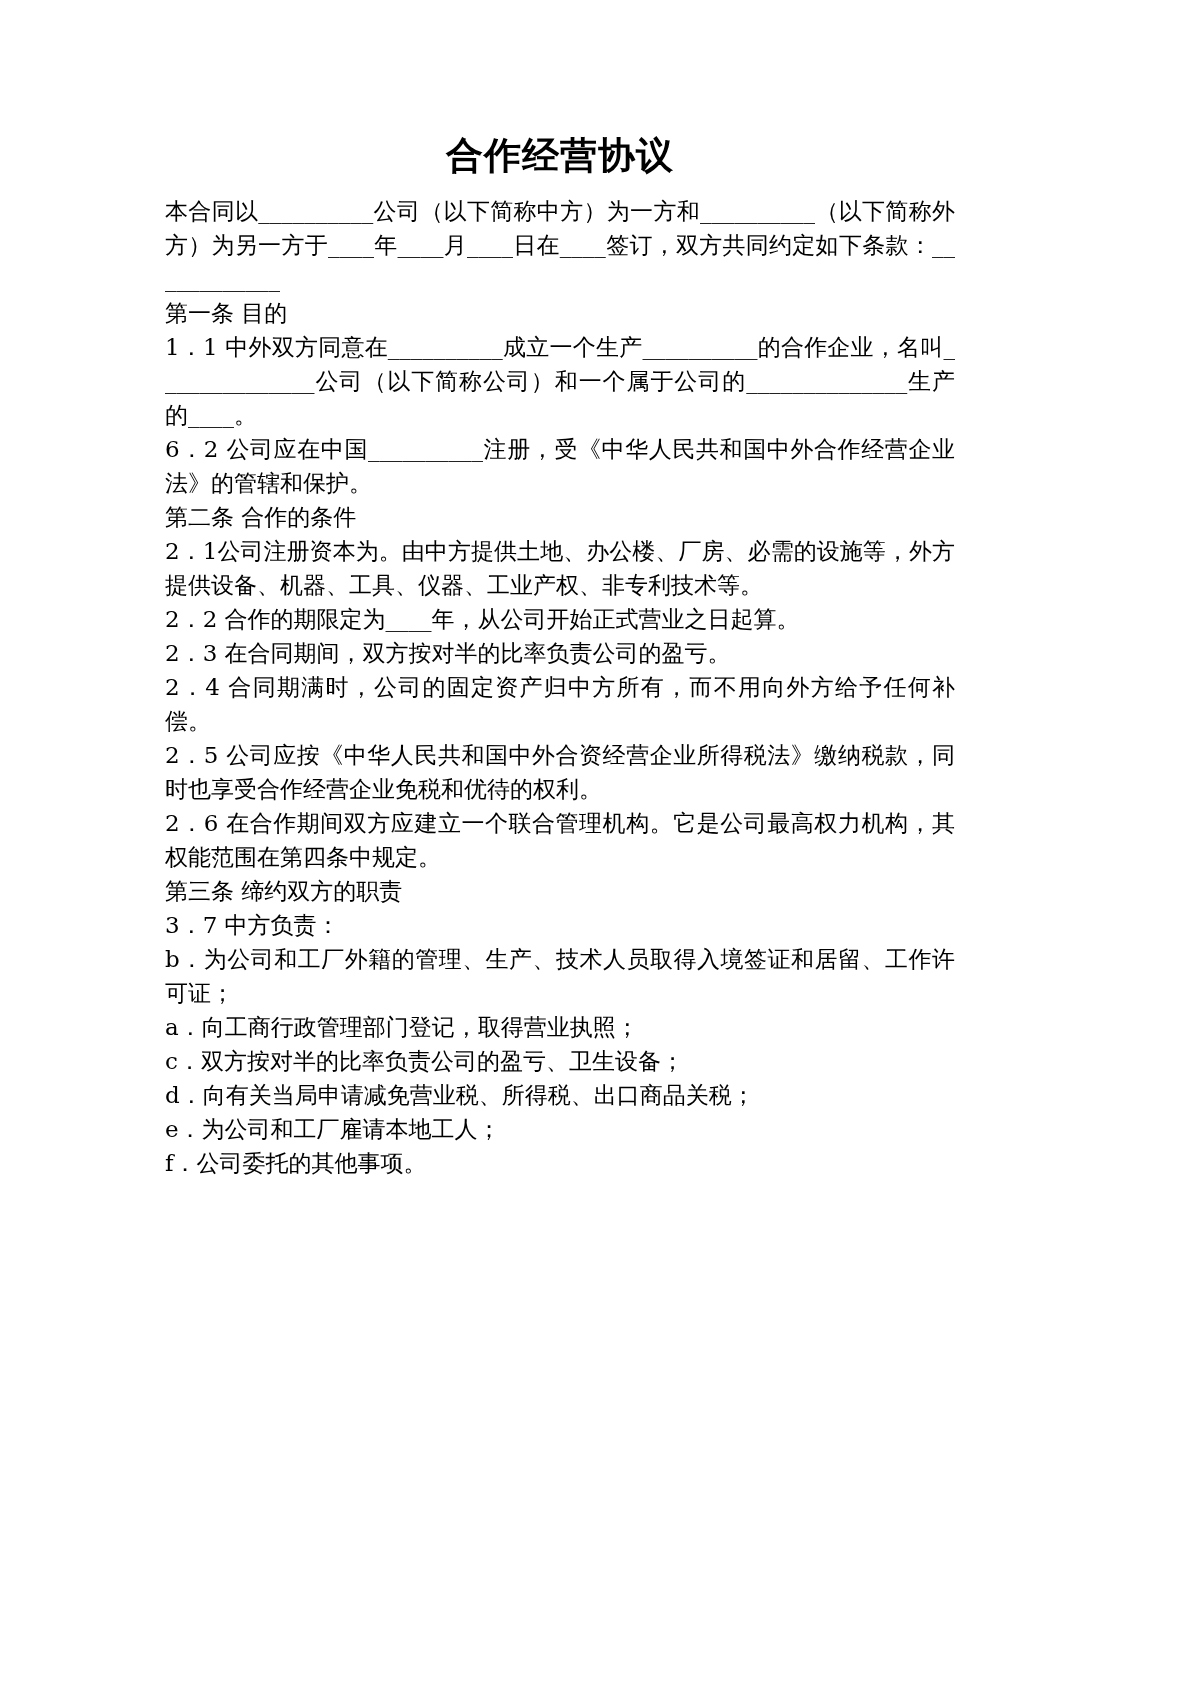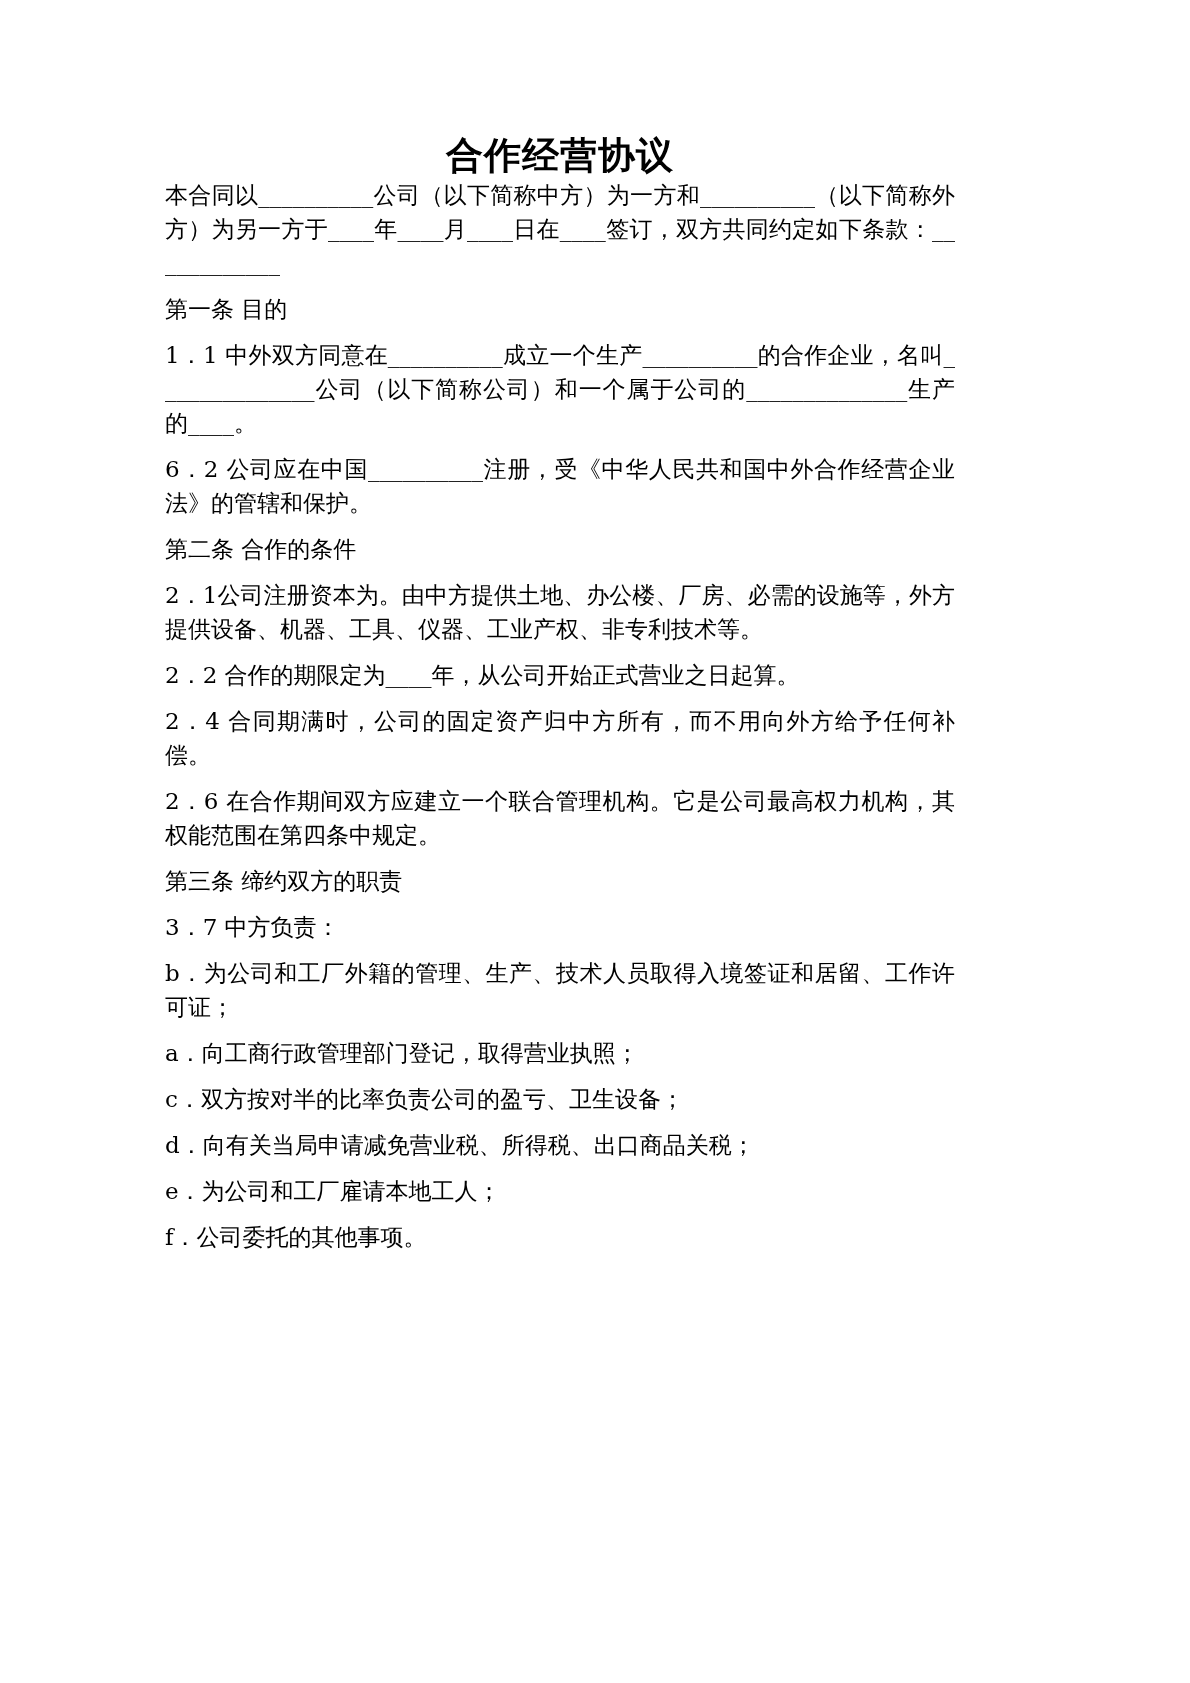--- a/index.html
+++ b/index.html
@@ -24,34 +24,34 @@
     position: absolute;
     left: 165px;
     top: 132px;
     width: 790px;
   }
   .doc-title {
     text-align: center;
     font-size: 37px;
     font-weight: bold;
     line-height: 1.25;
-    margin: 0 0 0 0;
+    margin: 0 0 16px 0;
     letter-spacing: 1px;
     font-family: "DejaVu Serif", "Liberation Serif", serif;
   }
   .para {
     font-size: 23px;
     line-height: 34px;
     margin: 0;
     text-align: justify;
     text-justify: inter-ideograph;
     word-break: break-all;
   }
   .para + .para {
-    margin-top: 12px;
+    margin-top: 0;
   }
   .gap-lg { margin-top: 34px; }
 </style>
 </head>
 <body>
 
 <div class="page">
   <div class="content">
 
     <h1 class="doc-title">合作经营协议</h1>
@@ -63,23 +63,25 @@
     <p class="para gap-lg">1．1 中外双方同意在__________成立一个生产__________的合作企业，名叫______________公司（以下简称公司）和一个属于公司的______________生产的____。</p>
 
     <p class="para gap-lg">6．2 公司应在中国__________注册，受《中华人民共和国中外合作经营企业法》的管辖和保护。</p>
 
     <p class="para gap-lg">第二条 合作的条件</p>
 
     <p class="para gap-lg">2．1公司注册资本为。由中方提供土地、办公楼、厂房、必需的设施等，外方提供设备、机器、工具、仪器、工业产权、非专利技术等。</p>
 
     <p class="para gap-lg">2．2 合作的期限定为____年，从公司开始正式营业之日起算。</p>
 
+    <p class="para gap-lg">2．3 在合同期间，双方按对半的比率负责公司的盈亏。</p>
 
     <p class="para gap-lg">2．4 合同期满时，公司的固定资产归中方所有，而不用向外方给予任何补偿。</p>
 
+    <p class="para gap-lg">2．5 公司应按《中华人民共和国中外合资经营企业所得税法》缴纳税款，同时也享受合作经营企业免税和优待的权利。</p>
 
     <p class="para gap-lg">2．6 在合作期间双方应建立一个联合管理机构。它是公司最高权力机构，其权能范围在第四条中规定。</p>
 
     <p class="para gap-lg">第三条 缔约双方的职责</p>
 
     <p class="para gap-lg">3．7 中方负责：</p>
 
     <p class="para gap-lg">b．为公司和工厂外籍的管理、生产、技术人员取得入境签证和居留、工作许可证；</p>
 
     <p class="para gap-lg">a．向工商行政管理部门登记，取得营业执照；</p>

